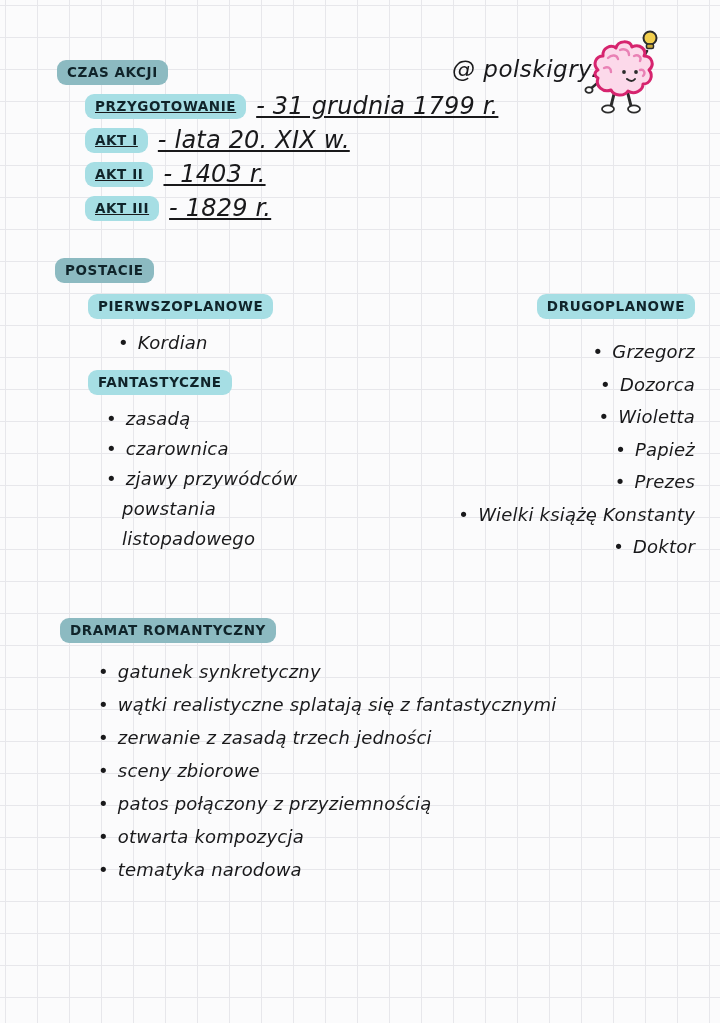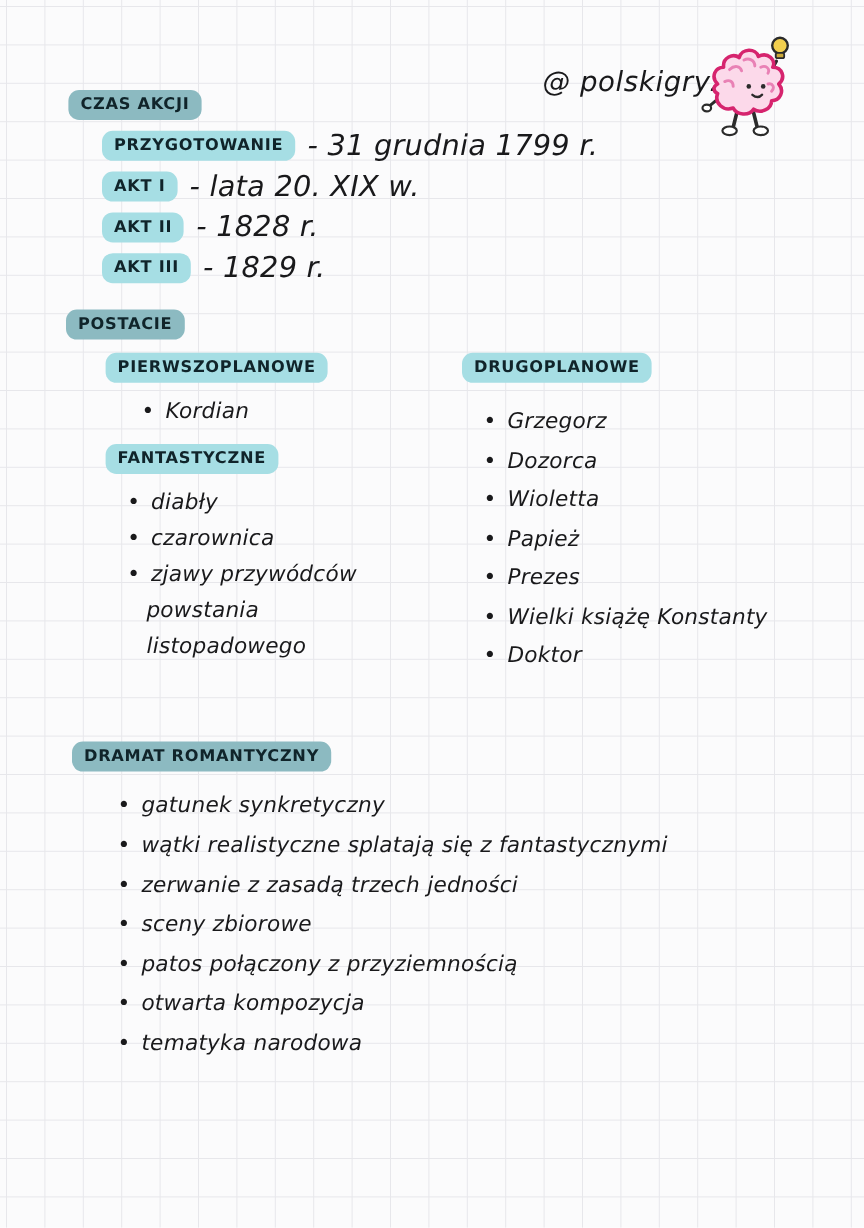--- a/index.html
+++ b/index.html
@@ -32,26 +32,26 @@
     font-style:italic;
     font-size:24px;
     letter-spacing:0.2px;
   }
   .brand{
     position:absolute;left:452px;top:56px;
     font-style:italic;font-size:23px;letter-spacing:0.5px;
   }
   .mascot{position:absolute;left:584px;top:26px;}
   .sec{position:absolute;}
-  #sec-czas{left:57px;top:75px;}
+  #sec-czas{left:57px;top:60px;text-decoration:underline;}
   #sec-czas .rows{margin:8px 0 0 28px;}
   #sec-czas .row{display:flex;align-items:center;gap:10px;margin-top:8px;height:26px;}
   #sec-postacie{left:55px;top:258px;width:640px;height:340px;}
   .col-left{position:absolute;left:33px;top:36px;width:250px;}
-  .col-right{position:absolute;left:330px;top:36px;width:310px;}
+  .col-right{position:absolute;left:330px;top:36px;width:310px;text-align:right;}
   ul.blist{list-style:none;margin:0;padding:0;}
   ul.blist li{
     font-style:italic;font-size:18px;letter-spacing:0.2px;
     padding-left:16px;text-indent:-16px;
   }
   ul.blist li::before{content:"\2022";margin-right:9px;font-style:normal;}
   .col-left ul.blist{margin:9px 0 12px 18px;}
   .col-left ul.blist li{line-height:30px;}
   .col-left ul.first{margin-left:30px;}
   .col-right ul.blist{margin:17px 0 0 18px;}
@@ -110,21 +110,21 @@
           <span class="hand">- 31 grudnia 1799 r.</span>
         </div>
 
         <div class="row">
           <span class="tag tag-light">AKT I</span>
           <span class="hand">- lata 20. XIX w.</span>
         </div>
 
         <div class="row">
           <span class="tag tag-light">AKT II</span>
-          <span class="hand">- 1828 r.</span>
+          <span class="hand">- 1403 r.</span>
         </div>
 
         <div class="row">
           <span class="tag tag-light">AKT III</span>
           <span class="hand">- 1829 r.</span>
         </div>
       </div>
   </section>
 
   <section class="sec" id="sec-postacie">
@@ -132,21 +132,21 @@
 
     <div class="col-left">
       <span class="tag tag-light">PIERWSZOPLANOWE</span>
       <ul class="blist first">
 
       <li>Kordian</li>
         </ul>
       <span class="tag tag-light">FANTASTYCZNE</span>
       <ul class="blist">
 
-      <li>diabły</li>
+      <li>zasadą</li>
           <li>czarownica</li>
           <li>zjawy przywódców powstania listopadowego</li>
         </ul>
     </div>
 
     <div class="col-right">
       <span class="tag tag-light">DRUGOPLANOWE</span>
       <ul class="blist">
 
       <li>Grzegorz</li>

